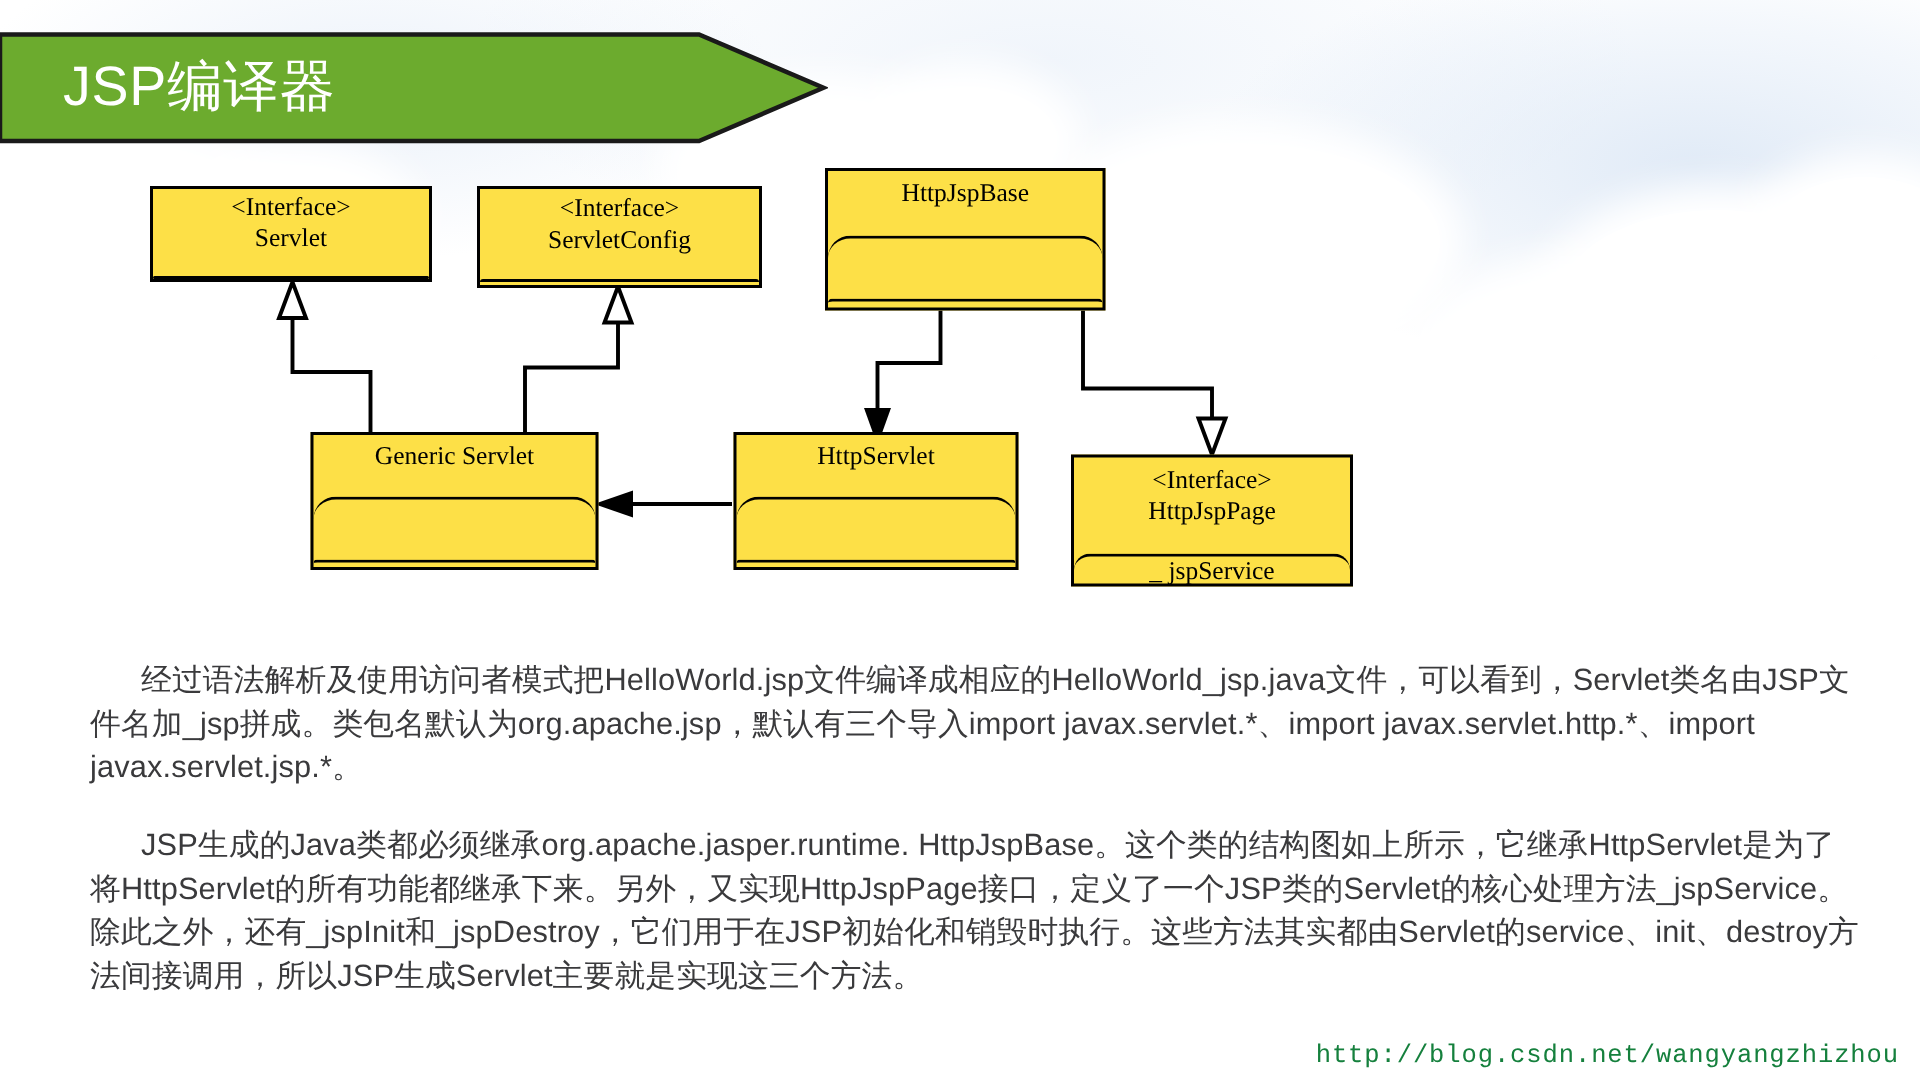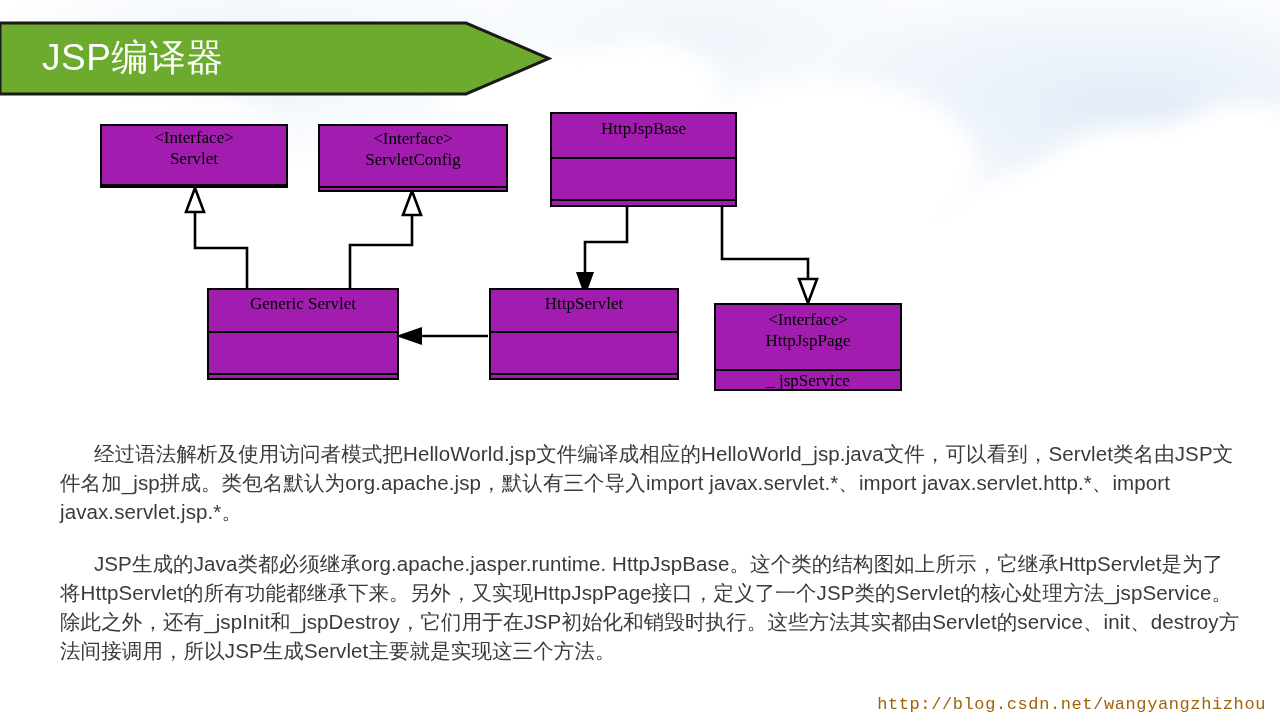--- a/index.html
+++ b/index.html
@@ -68,21 +68,21 @@
 
   
   #diagram {
     position: absolute;
     left: 0; top: 0;
     width: 1280px; height: 720px;
   }
   .uml-box {
     position: absolute;
     box-sizing: border-box;
-    background: #a21caf;
+    background: #fde047;
     border: 2px solid #000000;
     display: flex;
     flex-direction: column;
     gap: 12px;
   }
   .uml-title {
     box-sizing: border-box;
     flex: 0 0 auto;
     display: flex;
     flex-direction: column;
@@ -99,41 +99,42 @@
   .uml-compartment {
     box-sizing: border-box;
     border-top: 2px solid #000000;
     font-family: "Liberation Serif", serif;
     font-size: 17px;
     color: #000000;
     display: flex;
     align-items: center;
     justify-content: center;
     text-align: center;
+    border-radius: 16px;
   }
 
   
   .para {
     position: absolute;
     color: #3a3a3c;
     font-family: "Liberation Sans", sans-serif;
     font-size: 20.5px;
     line-height: 29px;
     letter-spacing: 0.1px;
   }
   #para-1 { left: 60px; top: 418px; width: 1180px; }
   #para-2 { left: 60px; top: 528px; width: 1180px; }
   .para .indent { display: inline-block; width: 34px; }
 
   
   #watermark {
     position: absolute;
     right: 14px;
     bottom: 6px;
-    color: #a16207;
+    color: #15803d;
     font-family: "Liberation Mono", monospace;
     font-size: 17px;
     letter-spacing: 0.6px;
     white-space: nowrap;
   }
 </style>
 </head>
 <body>
 
 <div id="slide">

